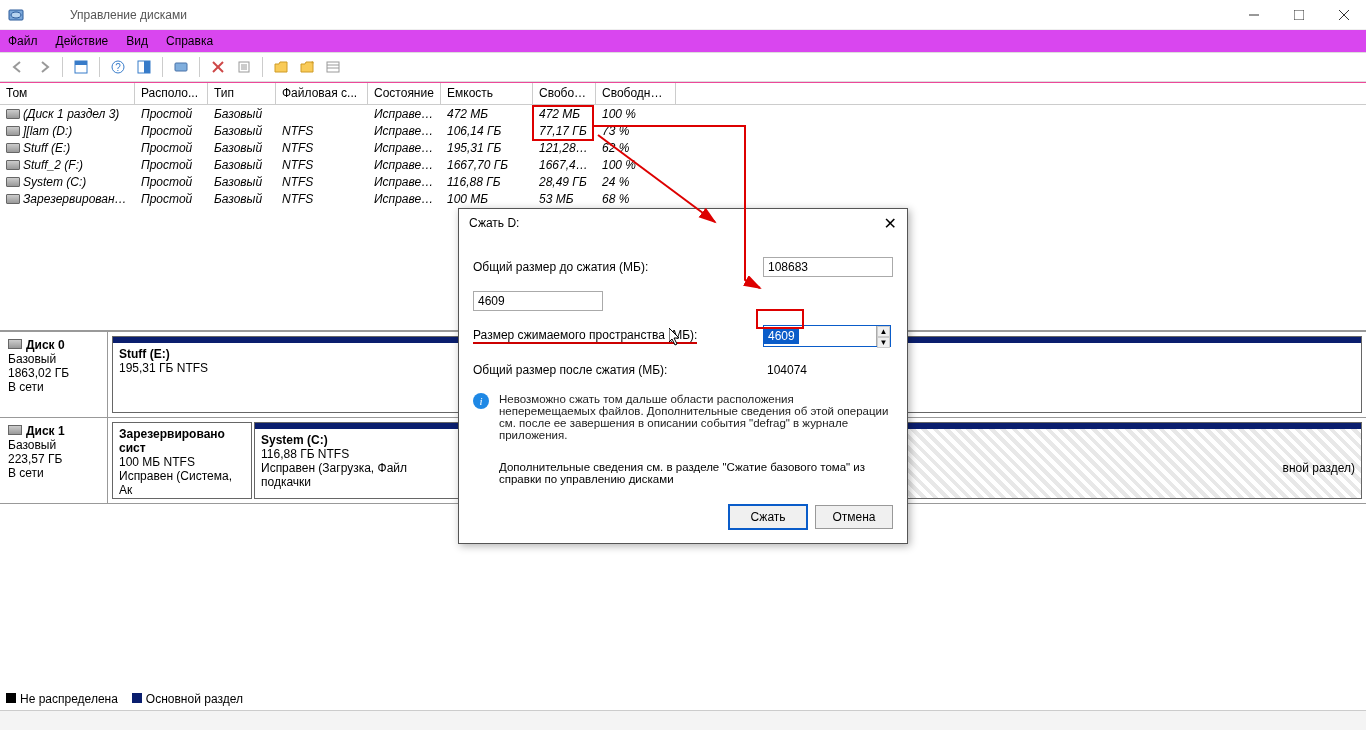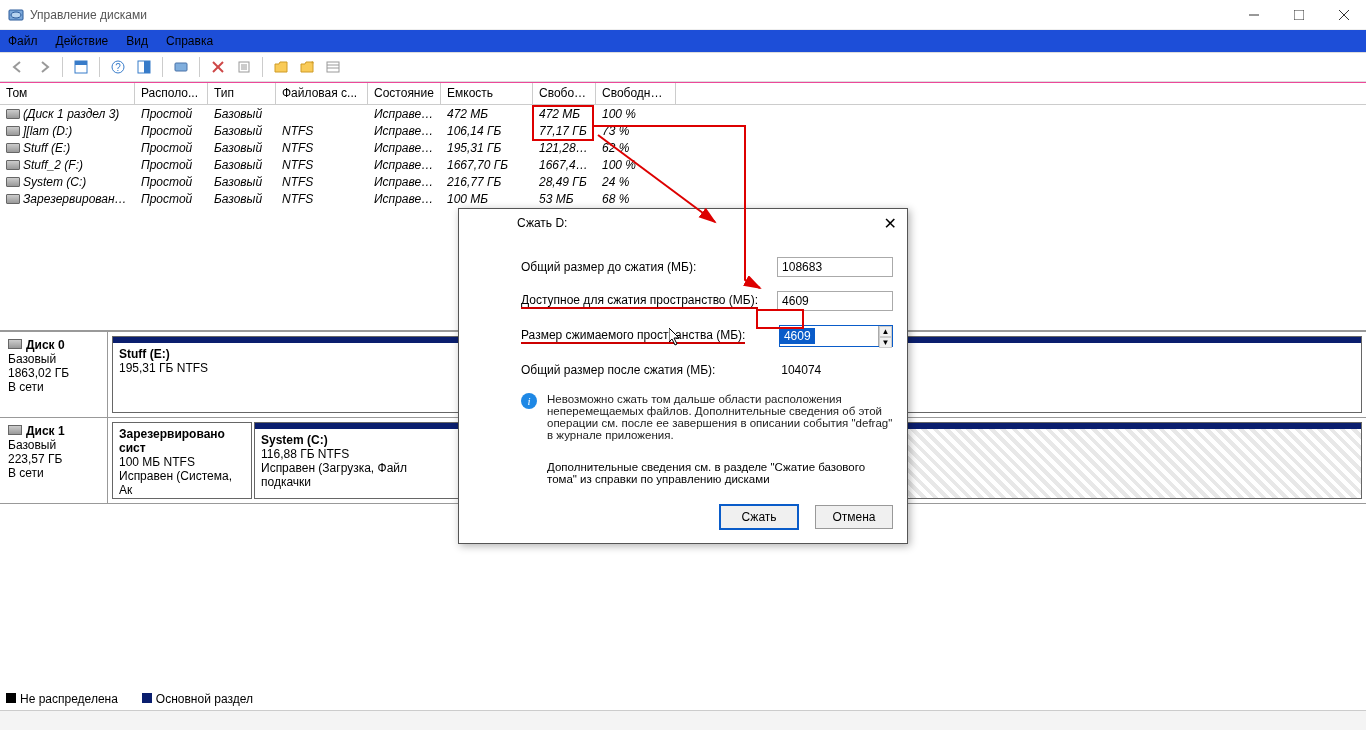--- a/index.html
+++ b/index.html
@@ -1,26 +1,26 @@
 <!DOCTYPE html>
 <html><head>
 <meta charset="utf-8">
 <style>
 * { box-sizing: border-box; margin: 0; padding: 0; }
 body { font-family: "Segoe UI", Tahoma, sans-serif; font-size: 12px; background: #fff; color: #000; width: 1366px; height: 730px; overflow: hidden; position: relative; }
 
 
-.titlebar { height: 30px; display: flex; align-items: center; padding-left: 8px; background: #fff; border-bottom: 1px solid #eee; }
+.titlebar { height: 30px; display: flex; align-items: center; padding-left: 8px; background: #fff; border-bottom: 1px solid #eee; gap: 40px; }
 .titlebar .app-icon { width: 16px; height: 16px; margin-right: 6px; display: inline-flex; align-items: center; justify-content: center; }
 .titlebar .title { color: #555; font-size: 12px; }
 .titlebar .win-controls { margin-left: auto; display: flex; }
 .titlebar .win-btn { width: 45px; height: 30px; display: flex; align-items: center; justify-content: center; color: #555; }
 
 
-.menubar { height: 22px; background: #1d4ed8; padding-left: 8px; display: flex; align-items: center; gap: 18px; }
+.menubar { height: 22px; background: #d946ef; padding-left: 8px; display: flex; align-items: center; gap: 18px; }
 .menubar .menu-item { font-size: 12px; }
 
 
 .toolbar { height: 30px; border-top: 1px solid #ddd; border-bottom: 1px solid #ddd; display: flex; align-items: center; padding-left: 8px; gap: 6px; }
 .toolbar .tb-btn { width: 20px; height: 20px; display: flex; align-items: center; justify-content: center; opacity: 0.85; }
 .toolbar .sep { width: 1px; height: 20px; background: #ccc; margin: 0 2px; }
 
 
 .table-area { border-top: 1px solid #ec4899; }
 .table-header { display: flex; background: #fff; border-bottom: 1px solid #ccc; height: 22px; }
@@ -45,46 +45,46 @@
 .disk-info .dname { font-weight: bold; }
 .disk-hdr-icon { display: inline-block; width: 14px; height: 10px; background: linear-gradient(#ccc,#999); border: 1px solid #666; margin-right: 4px; }
 .disk-parts { flex: 1; display: flex; padding: 4px; gap: 2px; }
 .disk-bluebar { height: 6px; background: #0a1e6e; }
 .part { border: 1px solid #666; display: flex; flex-direction: column; }
 .part-body { padding: 4px 6px; flex: 1; font-size: 12px; }
 .part-body .pname { font-weight: bold; }
 .striped { background: repeating-linear-gradient(45deg, #e8e8e8, #e8e8e8 4px, #fff 4px, #fff 8px); }
 
 
-.legend { position: absolute; bottom: 24px; left: 6px; display: flex; gap: 24px; font-size: 12px; align-items: center; }
+.legend { position: absolute; bottom: 24px; left: 6px; display: flex; gap: 14px; font-size: 12px; align-items: center; }
 .legend .sw { width: 10px; height: 10px; display: inline-block; margin-right: 4px; }
 .legend .sw-black { background: #000; }
 .legend .sw-blue { background: #0a1e6e; }
 
 
 .statusbar { position: absolute; bottom: 0; left: 0; right: 0; height: 20px; border-top: 1px solid #ccc; background: #f4f4f4; }
 
 
-.dialog { position: absolute; left: 458px; top: 208px; width: 450px; background: #fff; border: 1px solid #555; box-shadow: 2px 2px 8px rgba(0,0,0,0.3); padding-left: 48px; }
+.dialog { position: absolute; left: 458px; top: 208px; width: 450px; background: #fff; border: 1px solid #555; box-shadow: 2px 2px 8px rgba(0,0,0,0.3); }
 .dialog .dlg-title { height: 28px; display: flex; align-items: center; padding: 0 10px; font-size: 12px; }
 .dialog .dlg-close { margin-left: auto; font-size: 16px; }
 .dialog .dlg-body { padding: 20px 14px 14px 14px; font-size: 12px; }
 .dlg-row { display: flex; align-items: center; margin-bottom: 14px; }
 .dlg-row .lbl { width: 290px; }
 .dlg-row .val { width: 130px; height: 20px; border: 1px solid #aaa; padding: 2px 4px; background: #fff; }
 .dlg-row .val-noborder { width: 130px; padding: 2px 4px; }
 .dlg-row .spinner { width: 128px; height: 22px; border: 1px solid #0a5cc9; display: flex; align-items: center; position: relative; }
 .dlg-row .spinner .sel { background: #0a5cc9; color: #fff; padding: 1px 4px; }
 .dlg-row .spinner .spin-btns { position: absolute; right: 0; top: 0; width: 14px; height: 100%; display: flex; flex-direction: column; border-left: 1px solid #aaa; }
 .dlg-row .spinner .spin-btns div { flex: 1; display: flex; align-items: center; justify-content: center; font-size: 8px; background: #f0f0f0; border: 1px solid #ccc; }
 .underline-red { border-bottom: 2px solid #c00; display: inline-block; }
 .dlg-info { display: flex; gap: 10px; margin-top: 4px; margin-bottom: 20px; font-size: 11.5px; color: #222; }
 .info-icon { width: 16px; height: 16px; background: #1e88e5; border-radius: 50%; color: #fff; display: flex; align-items: center; justify-content: center; font-size: 11px; font-style: italic; font-family: Georgia, serif; flex-shrink: 0; }
 .dlg-info2 { font-size: 11.5px; margin-bottom: 20px; padding-left: 26px; }
-.dlg-buttons { display: flex; justify-content: flex-end; gap: 17px; }
+.dlg-buttons { display: flex; justify-content: flex-end; gap: 8px; }
 .dlg-btn { width: 78px; height: 24px; border: 1px solid #999; background: #f0f0f0; font-size: 12px; display: flex; align-items: center; justify-content: center; }
 .dlg-btn.primary { outline: 2px solid #0a5cc9; outline-offset: -1px; }
 
 
 .red-box { position: absolute; border: 2px solid #d00; pointer-events: none; }
 svg.arrows { position: absolute; left: 0; top: 0; pointer-events: none; }
 .cursor { position: absolute; pointer-events: none; }
 </style>
 </head>
 <body>
@@ -248,21 +248,21 @@
         <div class="cell col-emk">1667,70 ГБ</div>
         <div class="cell col-svob">1667,47 ...</div>
         <div class="cell col-pct">100 %</div>
       </div>
       <div class="table-row">
         <div class="cell col-tom"><span class="vol-icon"></span>System (C:)</div>
         <div class="cell col-raspol">Простой</div>
         <div class="cell col-tip">Базовый</div>
         <div class="cell col-fs">NTFS</div>
         <div class="cell col-sost">Исправен...</div>
-        <div class="cell col-emk">216,77 ГБ</div>
+        <div class="cell col-emk">116,88 ГБ</div>
         <div class="cell col-svob">28,49 ГБ</div>
         <div class="cell col-pct">24 %</div>
       </div>
       <div class="table-row">
         <div class="cell col-tom"><span class="vol-icon"></span>Зарезервировано...</div>
         <div class="cell col-raspol">Простой</div>
         <div class="cell col-tip">Базовый</div>
         <div class="cell col-fs">NTFS</div>
         <div class="cell col-sost">Исправен...</div>
         <div class="cell col-emk">100 МБ</div>
@@ -316,20 +316,21 @@
       </div>
       <div class="part striped" style="width:175px;">
         <div class="disk-bluebar"></div>
         <div class="part-body"></div>
       </div>
       <div class="part striped" style="flex:1;">
         <div class="disk-bluebar"></div>
         <div class="part-body" style="text-align:right;">
           <div>&nbsp;</div>
             <div>&nbsp;</div>
+          <div>вной раздел)</div>
         </div>
       </div>
     </div>
   </div>
 </div>
 
 <div class="legend">
   <span><span class="sw sw-black"></span><span>Не распределена</span></span>
   <span><span class="sw sw-blue"></span><span>Основной раздел</span></span>
 </div>
@@ -340,21 +341,20 @@
   <div class="dlg-title">
     <span>Сжать D:</span>
     <span class="dlg-close">✕</span>
   </div>
   <div class="dlg-body">
     <div class="dlg-row">
       <span class="lbl">Общий размер до сжатия (МБ):</span>
       <span class="val">108683</span>
     </div>
     <div class="dlg-row">
-      <span class="lbl"><span class="underline-red">Доступное для сжатия пространство (МБ):</span></span>
       <span class="val">4609</span>
     </div>
     <div class="dlg-row">
       <span class="lbl"><span class="underline-red">Размер сжимаемого пространства (МБ):</span></span>
       <span class="spinner">
         <span class="sel">4609</span>
         <span class="spin-btns">
             <div>▲</div>
             <div>▼</div>
           </span>

